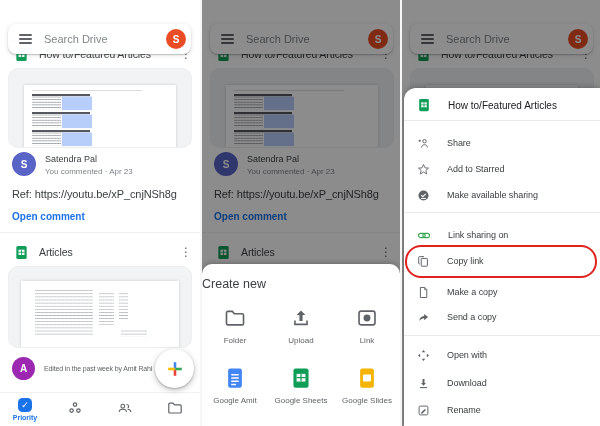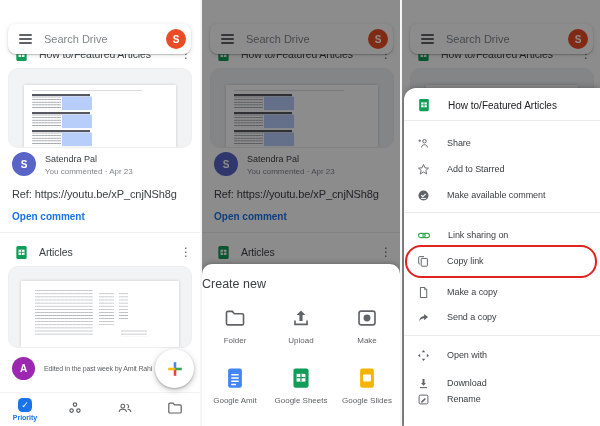--- a/index.html
+++ b/index.html
@@ -318,21 +318,21 @@
         <div class="cs-item">
           <svg width="22" height="22">
               <use href="#i-upload"></use>
             </svg>
           <span class="cs-label">Upload</span>
         </div>
         <div class="cs-item">
           <svg width="22" height="22">
               <use href="#i-scan"></use>
             </svg>
-          <span class="cs-label">Make</span>
+          <span class="cs-label">Link</span>
         </div>
         <div class="cs-item">
           <svg width="22" height="22">
               <use href="#i-docs"></use>
             </svg>
           <span class="cs-label">Google Amit</span>
         </div>
         <div class="cs-item">
           <svg width="22" height="22">
               <use href="#i-sheets"></use>
@@ -391,21 +391,21 @@
       <div class="menu-row" style="top:68px">
         <svg class="mi" width="13" height="13">
             <use href="#i-star"></use>
           </svg>
         <span class="menu-label">Add to Starred</span>
       </div>
       <div class="menu-row" style="top:94px">
         <svg class="mi" width="13" height="13">
             <use href="#i-offline"></use>
           </svg>
-        <span class="menu-label">Make available comment</span>
+        <span class="menu-label">Make available sharing</span>
       </div>
       <div class="m-hr" style="top:124px"></div>
 
       <div class="menu-row" style="top:134px">
         <svg class="mi" width="14" height="13">
             <use href="#i-link"></use>
           </svg>
         <span class="menu-label">Link sharing on</span>
       </div>
       <div class="menu-row" style="top:160px">
@@ -433,21 +433,21 @@
             <use href="#i-openwith"></use>
           </svg>
         <span class="menu-label">Open with</span>
       </div>
       <div class="menu-row" style="top:282px">
         <svg class="mi" width="13" height="13">
             <use href="#i-download"></use>
           </svg>
         <span class="menu-label">Download</span>
       </div>
-      <div class="menu-row" style="top:298px">
+      <div class="menu-row" style="top:309px">
         <svg class="mi" width="13" height="13">
             <use href="#i-rename"></use>
           </svg>
         <span class="menu-label">Rename</span>
       </div>
     </div>
 
     <div class="red-oval"></div>
   </div>
 

